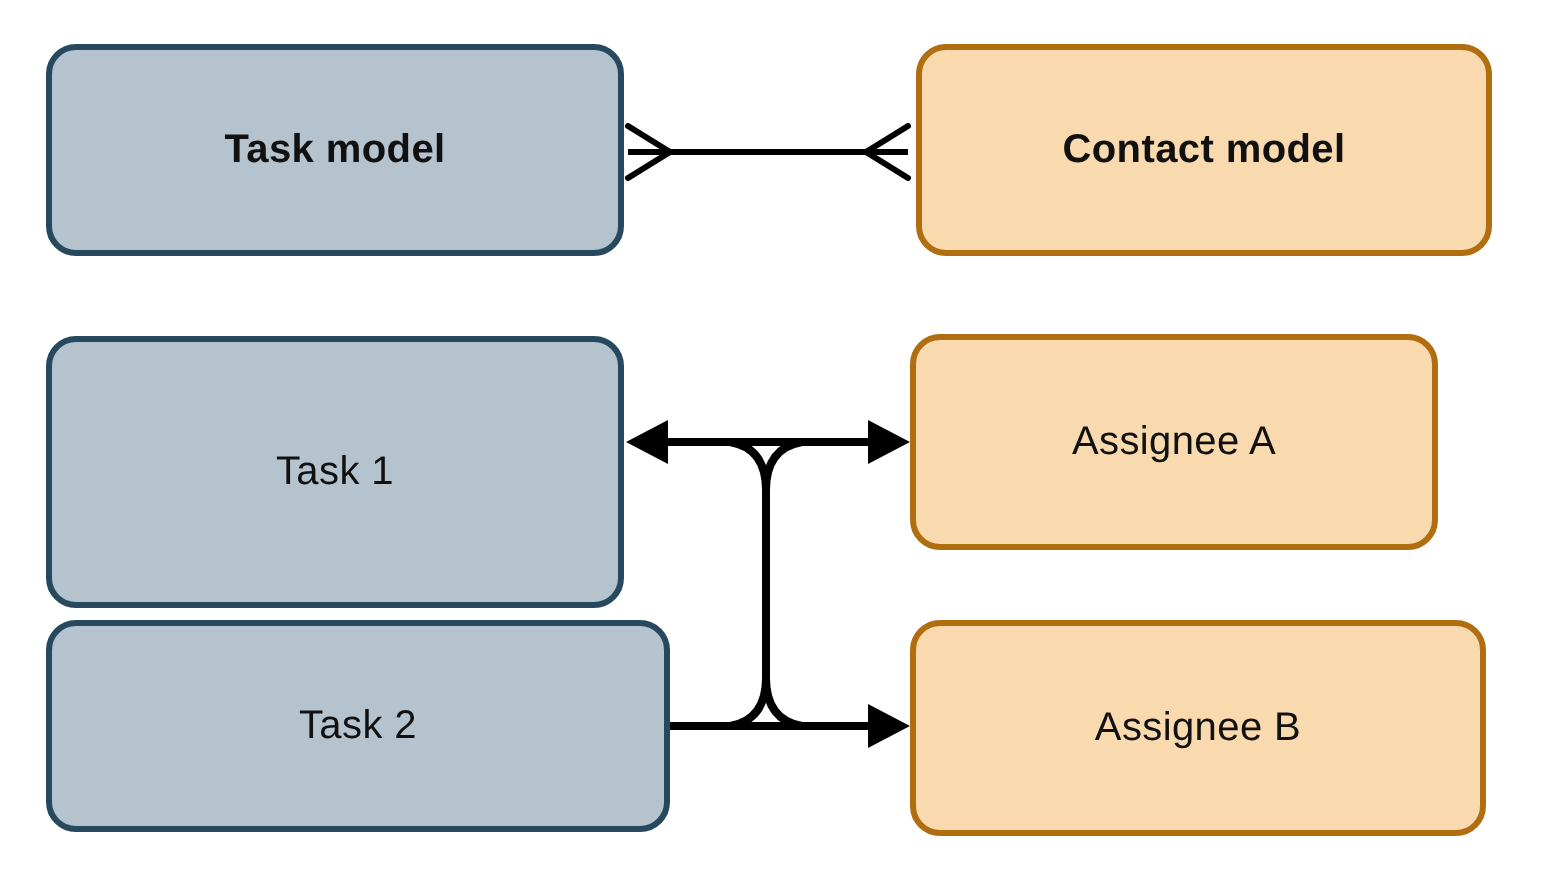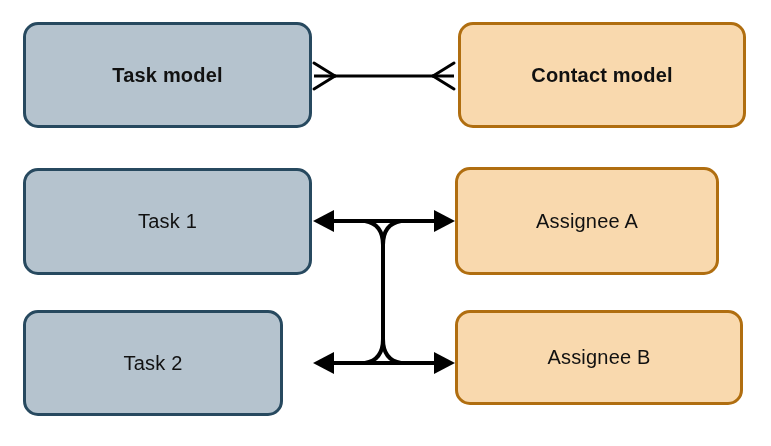--- a/index.html
+++ b/index.html
@@ -94,29 +94,29 @@
   </svg>
 
   <div class="node blue header" style="left:23px; top:22px; width:289px; height:106px;">
     <span>Task model</span>
   </div>
 
   <div class="node orange header" style="left:458px; top:22px; width:288px; height:106px;">
     <span>Contact model</span>
   </div>
 
-  <div class="node blue" style="left:23px; top:168px; width:289px; height:107px;">
+  <div class="node blue" style="left:23px; top:168px; width:289px; height:136px;">
     <span>Task 1</span>
   </div>
 
   <div class="node orange" style="left:455px; top:167px; width:264px; height:108px;">
     <span>Assignee A</span>
   </div>
 
-  <div class="node blue" style="left:23px; top:310px; width:260px; height:106px;">
+  <div class="node blue" style="left:23px; top:310px; width:312px; height:106px;">
     <span>Task 2</span>
   </div>
 
-  <div class="node orange" style="left:455px; top:310px; width:288px; height:95px;text-align:right;">
+  <div class="node orange" style="left:455px; top:310px; width:288px; height:108px;text-align:right;">
     <span>Assignee B</span>
   </div>
 
 </div>
 
 </body></html>

